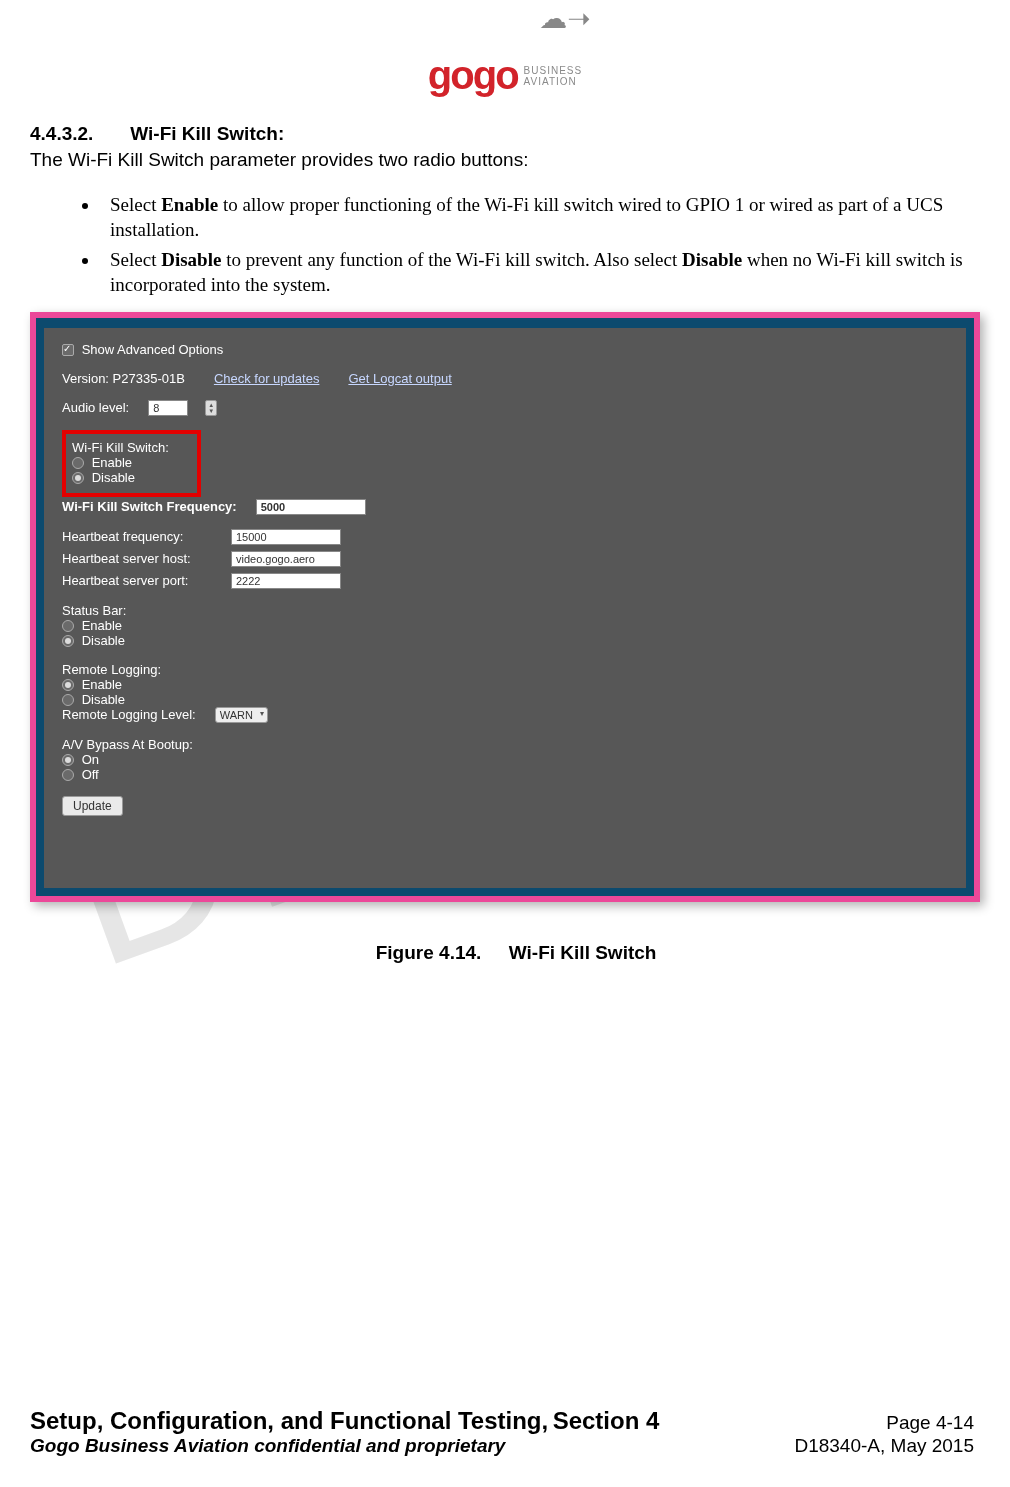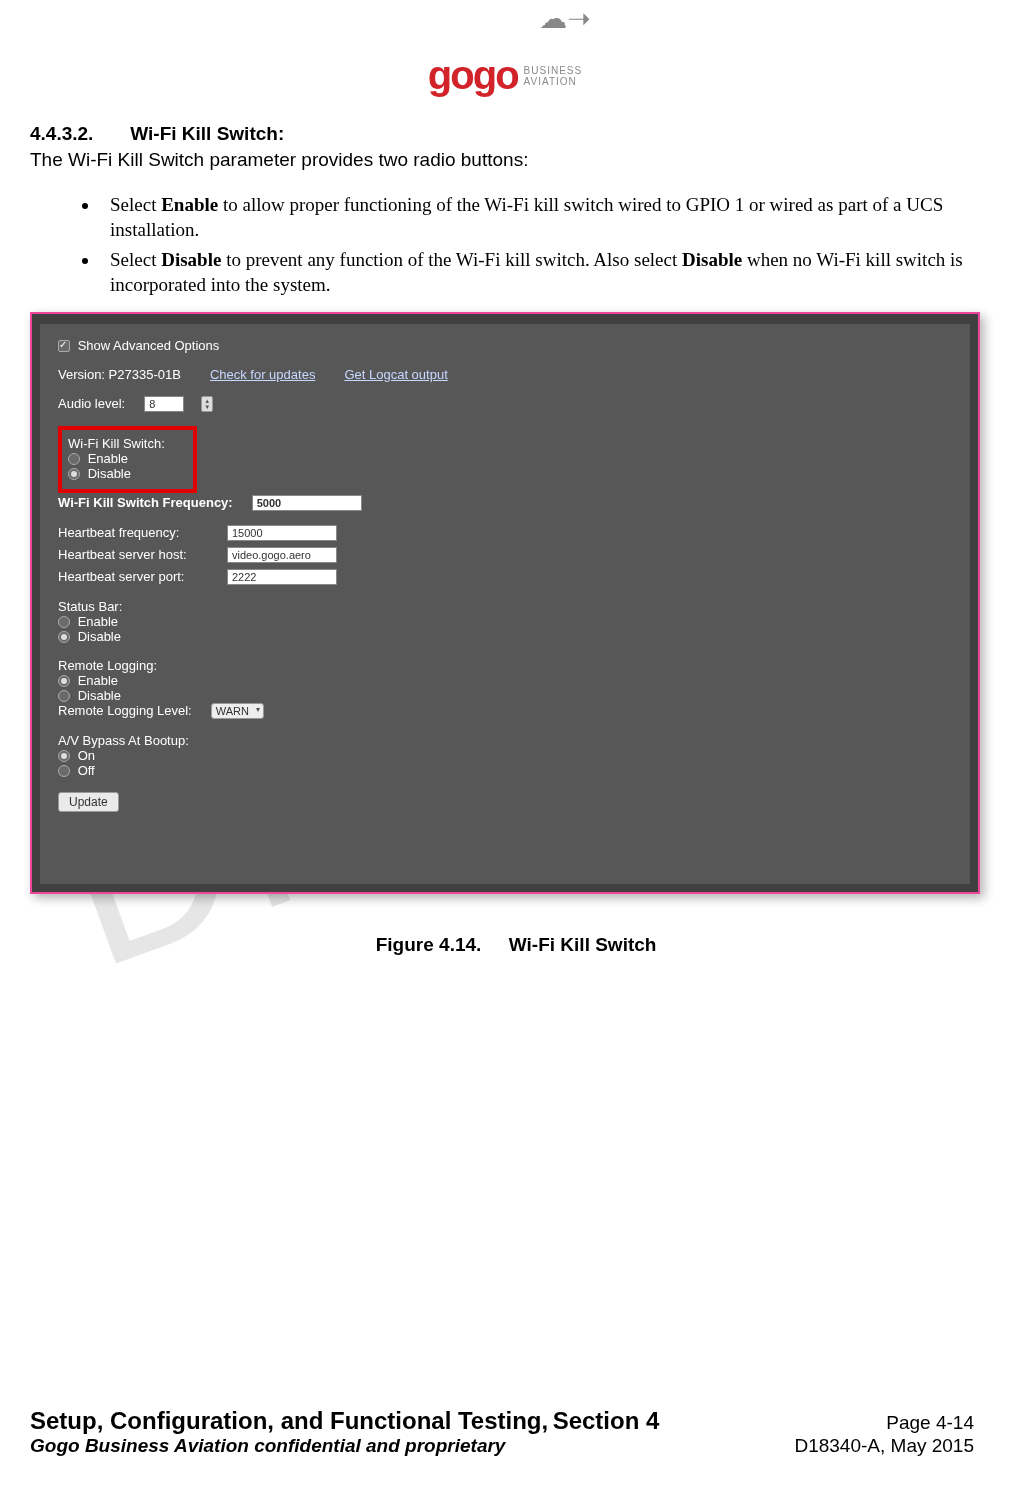--- a/index.html
+++ b/index.html
@@ -55,22 +55,22 @@
     margin-left: 70px;
     margin-right: 10px;
     font-size: 19px;
   }
   ul.bullets li { margin-bottom: 6px; line-height: 1.3; padding-left: 10px; font-family: Liberation Serif, serif; }
   .bold { font-weight: bold; }
 
   .screenshot-wrap {
     margin: 14px 0 10px 0;
     padding: 10px 8px 8px 8px;
-    background: #404040;
-    border: 2px solid #ec4899;
+    background: #0c4a6e;
+    border: 6px solid #ec4899;
     box-shadow: 4px 4px 10px rgba(0,0,0,0.3);
     width: 950px;
   }
   .panel {
     background: #575757;
     color: #fff;
     font-family: "Lucida Grande", Arial, sans-serif;
     font-size: 13px;
     padding: 14px 18px 18px 18px;
     min-height: 560px;

